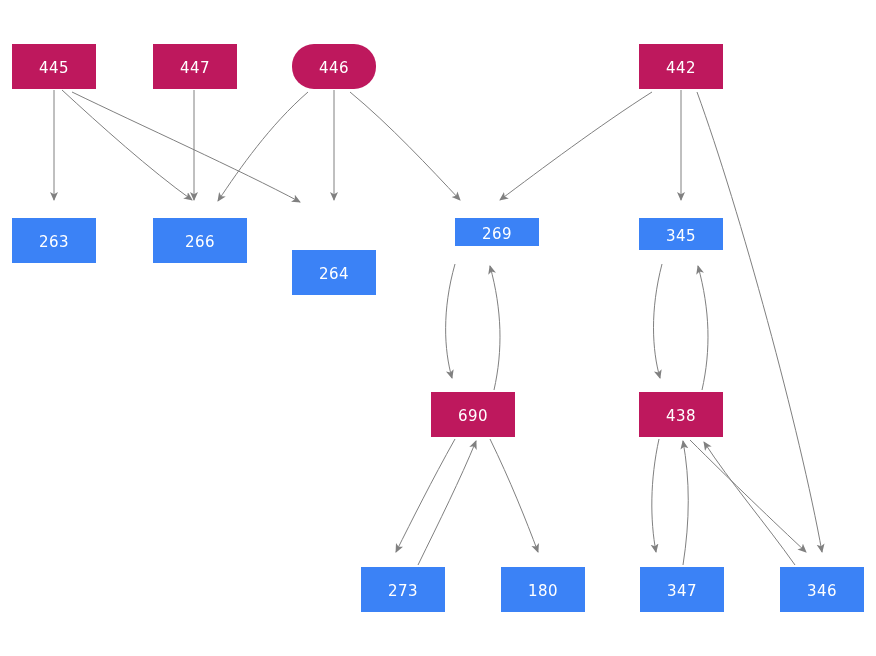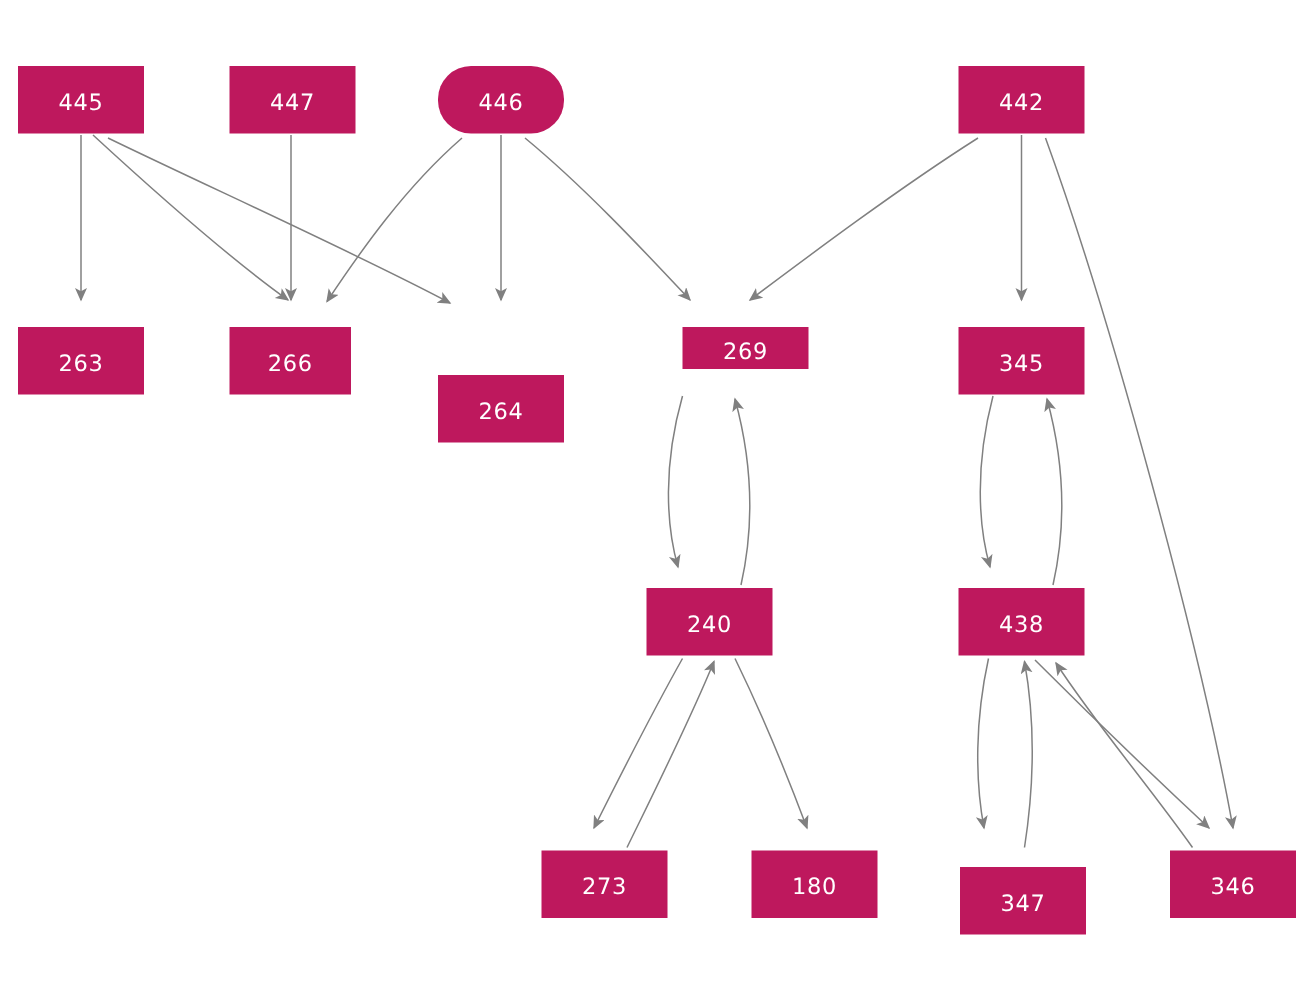--- a/index.html
+++ b/index.html
@@ -29,21 +29,21 @@
     justify-content: center;
     color: #ffffff;
     font-size: 15px;
     font-family: "DejaVu Sans", sans-serif;
     letter-spacing: 0.5px;
     box-sizing: border-box;
     line-height: 1;
     padding-top: 4px;
   }
   .node-red  { background: #be185d; }
-  .node-blue { background: #be185d; }
+  .node-blue { background: #3b82f6; }
 </style>
 </head>
 <body>
 
 <div id="canvas">
   <svg id="edge-layer" viewBox="0 0 876 656" xmlns="http://www.w3.org/2000/svg">
     <defs>
       <marker id="arrow" markerWidth="10" markerHeight="10" refX="8" refY="4" orient="auto" markerUnits="strokeWidth">
         <path d="M 0,0 L 9,4 L 0,8 L 2.2,4 z" fill="#808080"></path>
       </marker>
@@ -71,24 +71,24 @@
         <path d="M 690,440 C 730,480 776,524 806,552" fill="none" stroke="#808080" stroke-width="1" marker-end="url(#arrow)"></path>
         <path d="M 795,565 C 766,524 730,482 704,442" fill="none" stroke="#808080" stroke-width="1" marker-end="url(#arrow)"></path>
       </g>
   </svg>
   <div id="nodes">
       <div class="node node-red" style="left: 12px; top: 44px; width: 84px; height: 45px;">445</div>
       <div class="node node-red" style="left: 153px; top: 44px; width: 84px; height: 45px;">447</div>
       <div class="node node-red" style="left: 292px; top: 44px; width: 84px; height: 45px; border-radius: 22px;">446</div>
       <div class="node node-red" style="left: 639px; top: 44px; width: 84px; height: 45px;">442</div>
       <div class="node node-blue" style="left: 12px; top: 218px; width: 84px; height: 45px;">263</div>
-      <div class="node node-blue" style="left: 153px; top: 218px; width: 81px; height: 45px;">266</div>
+      <div class="node node-blue" style="left: 153px; top: 218px; width: 94px; height: 45px;">266</div>
       <div class="node node-blue" style="left: 292px; top: 218px; width: 84px; height: 45px; margin-top: 32px;">264</div>
       <div class="node node-blue" style="left: 455px; top: 218px; width: 84px; height: 28px;">269</div>
-      <div class="node node-blue" style="left: 639px; top: 218px; width: 84px; height: 45px;">345</div>
-      <div class="node node-red" style="left: 431px; top: 392px; width: 84px; height: 45px;">240</div>
+      <div class="node node-blue" style="left: 639px; top: 218px; width: 84px; height: 32px;">345</div>
+      <div class="node node-red" style="left: 431px; top: 392px; width: 84px; height: 45px;">690</div>
       <div class="node node-red" style="left: 639px; top: 392px; width: 84px; height: 45px;">438</div>
       <div class="node node-blue" style="left: 361px; top: 567px; width: 84px; height: 45px;">273</div>
       <div class="node node-blue" style="left: 501px; top: 567px; width: 84px; height: 45px;">180</div>
-      <div class="node node-blue" style="left: 640px; top: 567px; width: 84px; height: 45px; margin-top: 11px;">347</div>
+      <div class="node node-blue" style="left: 640px; top: 567px; width: 84px; height: 45px;">347</div>
       <div class="node node-blue" style="left: 780px; top: 567px; width: 84px; height: 45px;">346</div>
     </div>
 </div>
 
 </body></html>

